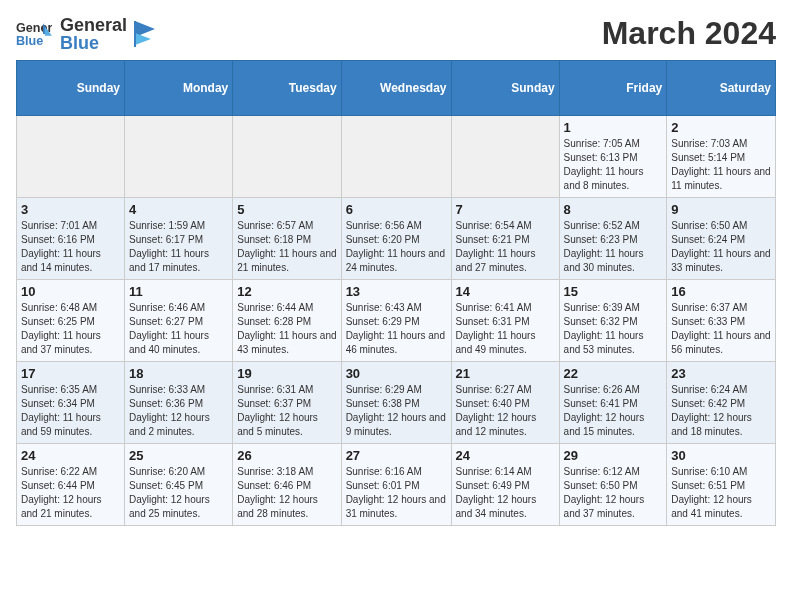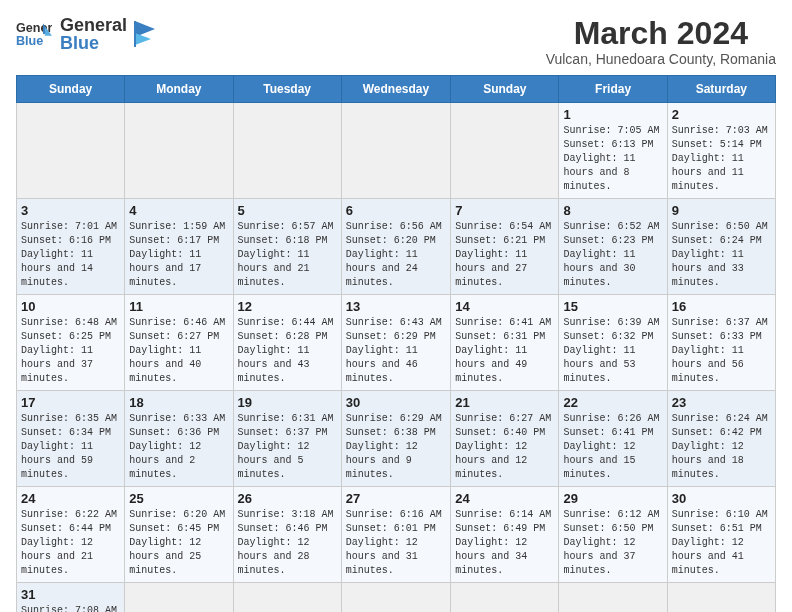--- a/index.html
+++ b/index.html
@@ -19,42 +19,42 @@
     .logo {
       display: flex;
       align-items: center;
       gap: 4px;
     }
     .logo-icon {
       width: 36px;
       height: 36px;
     }
     .title-block {
-      text-align: center;
+      text-align: left;
     }
     .month-year {
       font-size: 32px;
       font-weight: bold;
       color: #333;
       line-height: 1.1;
     }
     .location {
       font-size: 14px;
       color: #555;
     }
     .calendar-table {
       width: 100%;
       border-collapse: collapse;
       font-size: 11px;
     }
     .calendar-table thead th {
       background-color: #3a7fc1;
       color: #fff;
-      padding: 6px 4px;
-      text-align: center;
+      padding: 20px 4px;
+      text-align: right;
       font-size: 12px;
       font-weight: bold;
       border: 1px solid #2a6da8;
     }
     .calendar-table tbody td {
       border: 1px solid #ccc;
       vertical-align: top;
       padding: 4px;
       width: 113px;
       height: 80px;
@@ -70,21 +70,20 @@
       font-size: 13px;
       font-weight: bold;
       color: #222;
       display: block;
       margin-bottom: 2px;
     }
     .day-info {
       font-size: 10px;
       color: #333;
       line-height: 1.4;
-      font-family: Liberation Mono, monospace;
     }
     .empty-cell {
       background: #f0f0f0 !important;
     }
     .last-row td {
       height: 60px;
     }
   </style>
 </head>
 <body>
@@ -103,21 +102,20 @@
         <div style="font-size:18px;font-weight:bold;color:#3a7fc1;line-height:1;">Blue</div>
       </div>
       <svg width="24" height="30" viewBox="0 0 24 30" style="margin-left:2px;">
         <polygon points="2,2 22,10 2,18" fill="#3a7fc1"></polygon>
         <polygon points="2,14 18,20 2,26" fill="#5ab8e8"></polygon>
         <line x1="2" y1="2" x2="2" y2="28" stroke="#3a7fc1" stroke-width="2"></line>
       </svg>
     </div>
     <div class="title-block">
       <div class="month-year">March 2024</div>
-      <div class="location">Vulcan, Hunedoara County, Romania</div>
     </div>
   </div>
 
   <table class="calendar-table">
     <thead>
       <tr>
       <th>Sunday</th>
           <th>Monday</th>
           <th>Tuesday</th>
           <th>Wednesday</th>
@@ -345,30 +343,15 @@
 and 37 minutes.</div>
           </td>
           <td>
             <span class="day-number">30</span>
             <div class="day-info">Sunrise: 6:10 AM
 Sunset: 6:51 PM
 Daylight: 12 hours
 and 41 minutes.</div>
           </td>
         </tr>
-        <tr class="last-row">
-          <td>
-            <span class="day-number">31</span>
-            <div class="day-info">Sunrise: 7:08 AM
-Sunset: 7:53 PM
-Daylight: 12 hours
-and 44 minutes.</div>
-          </td>
-          <td class="empty-cell"></td>
-          <td class="empty-cell"></td>
-          <td class="empty-cell"></td>
-          <td class="empty-cell"></td>
-          <td class="empty-cell"></td>
-          <td class="empty-cell"></td>
-        </tr>
       </tbody>
   </table>
 </div>
 
 </body></html>

